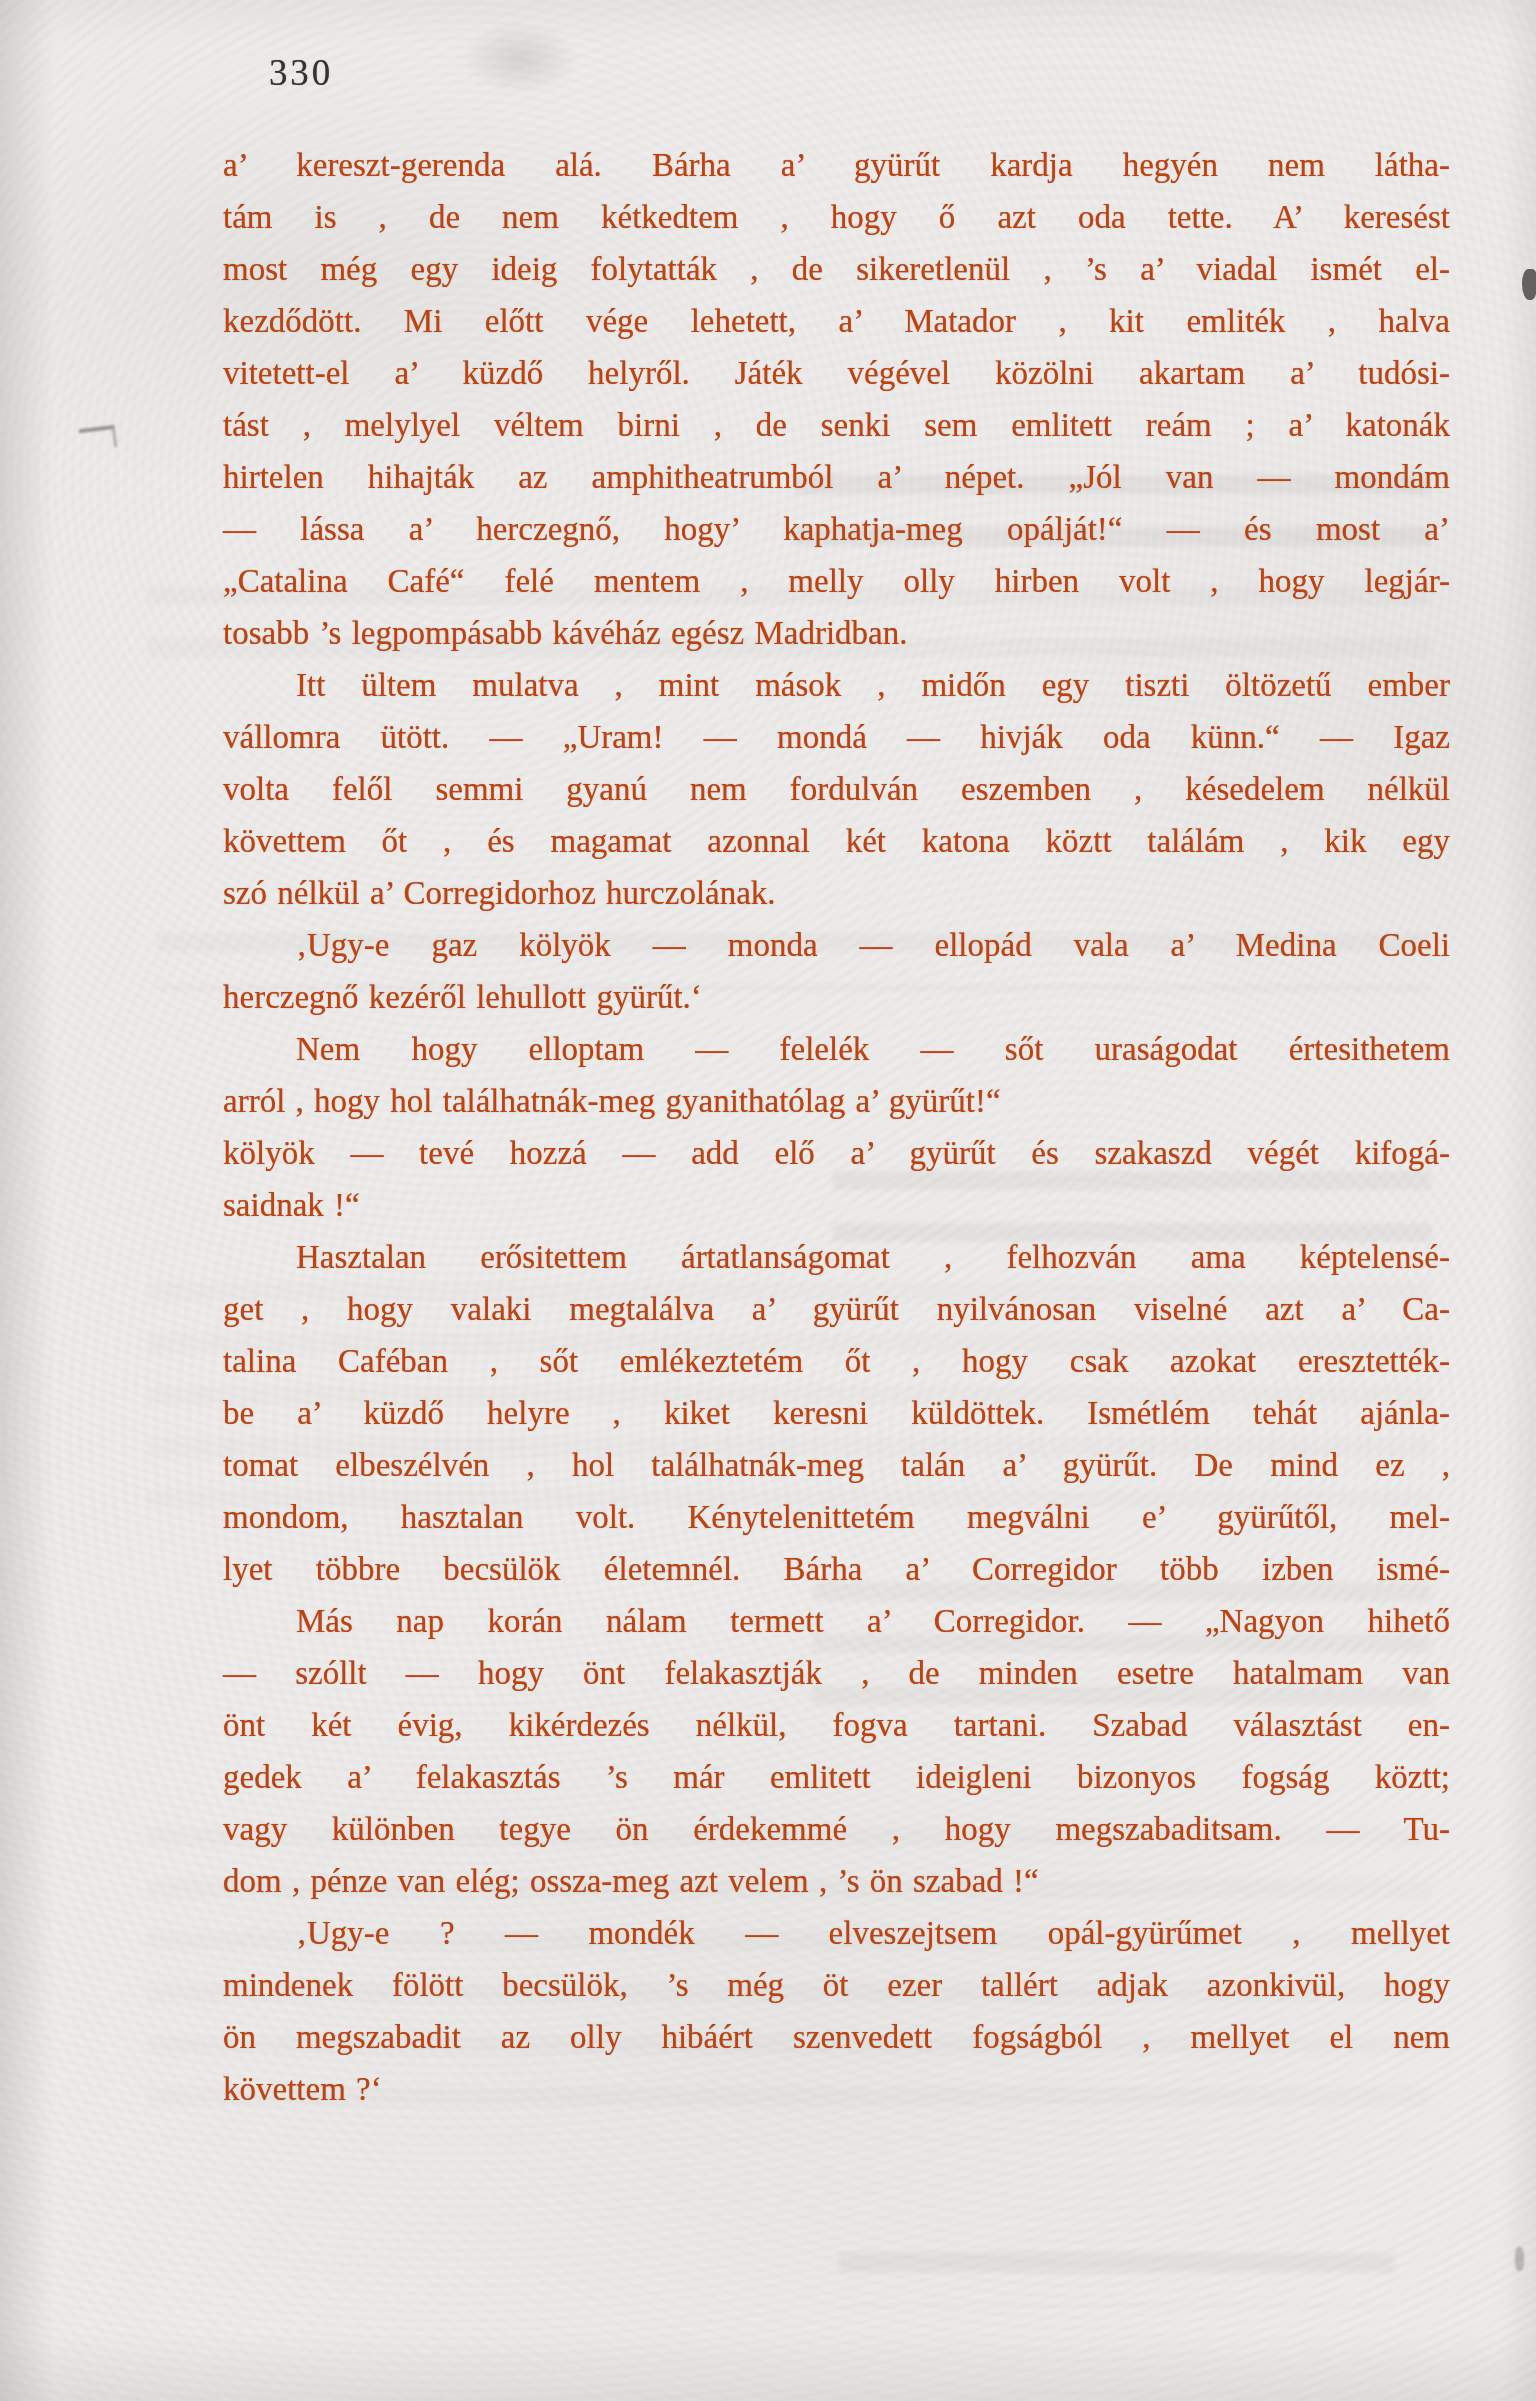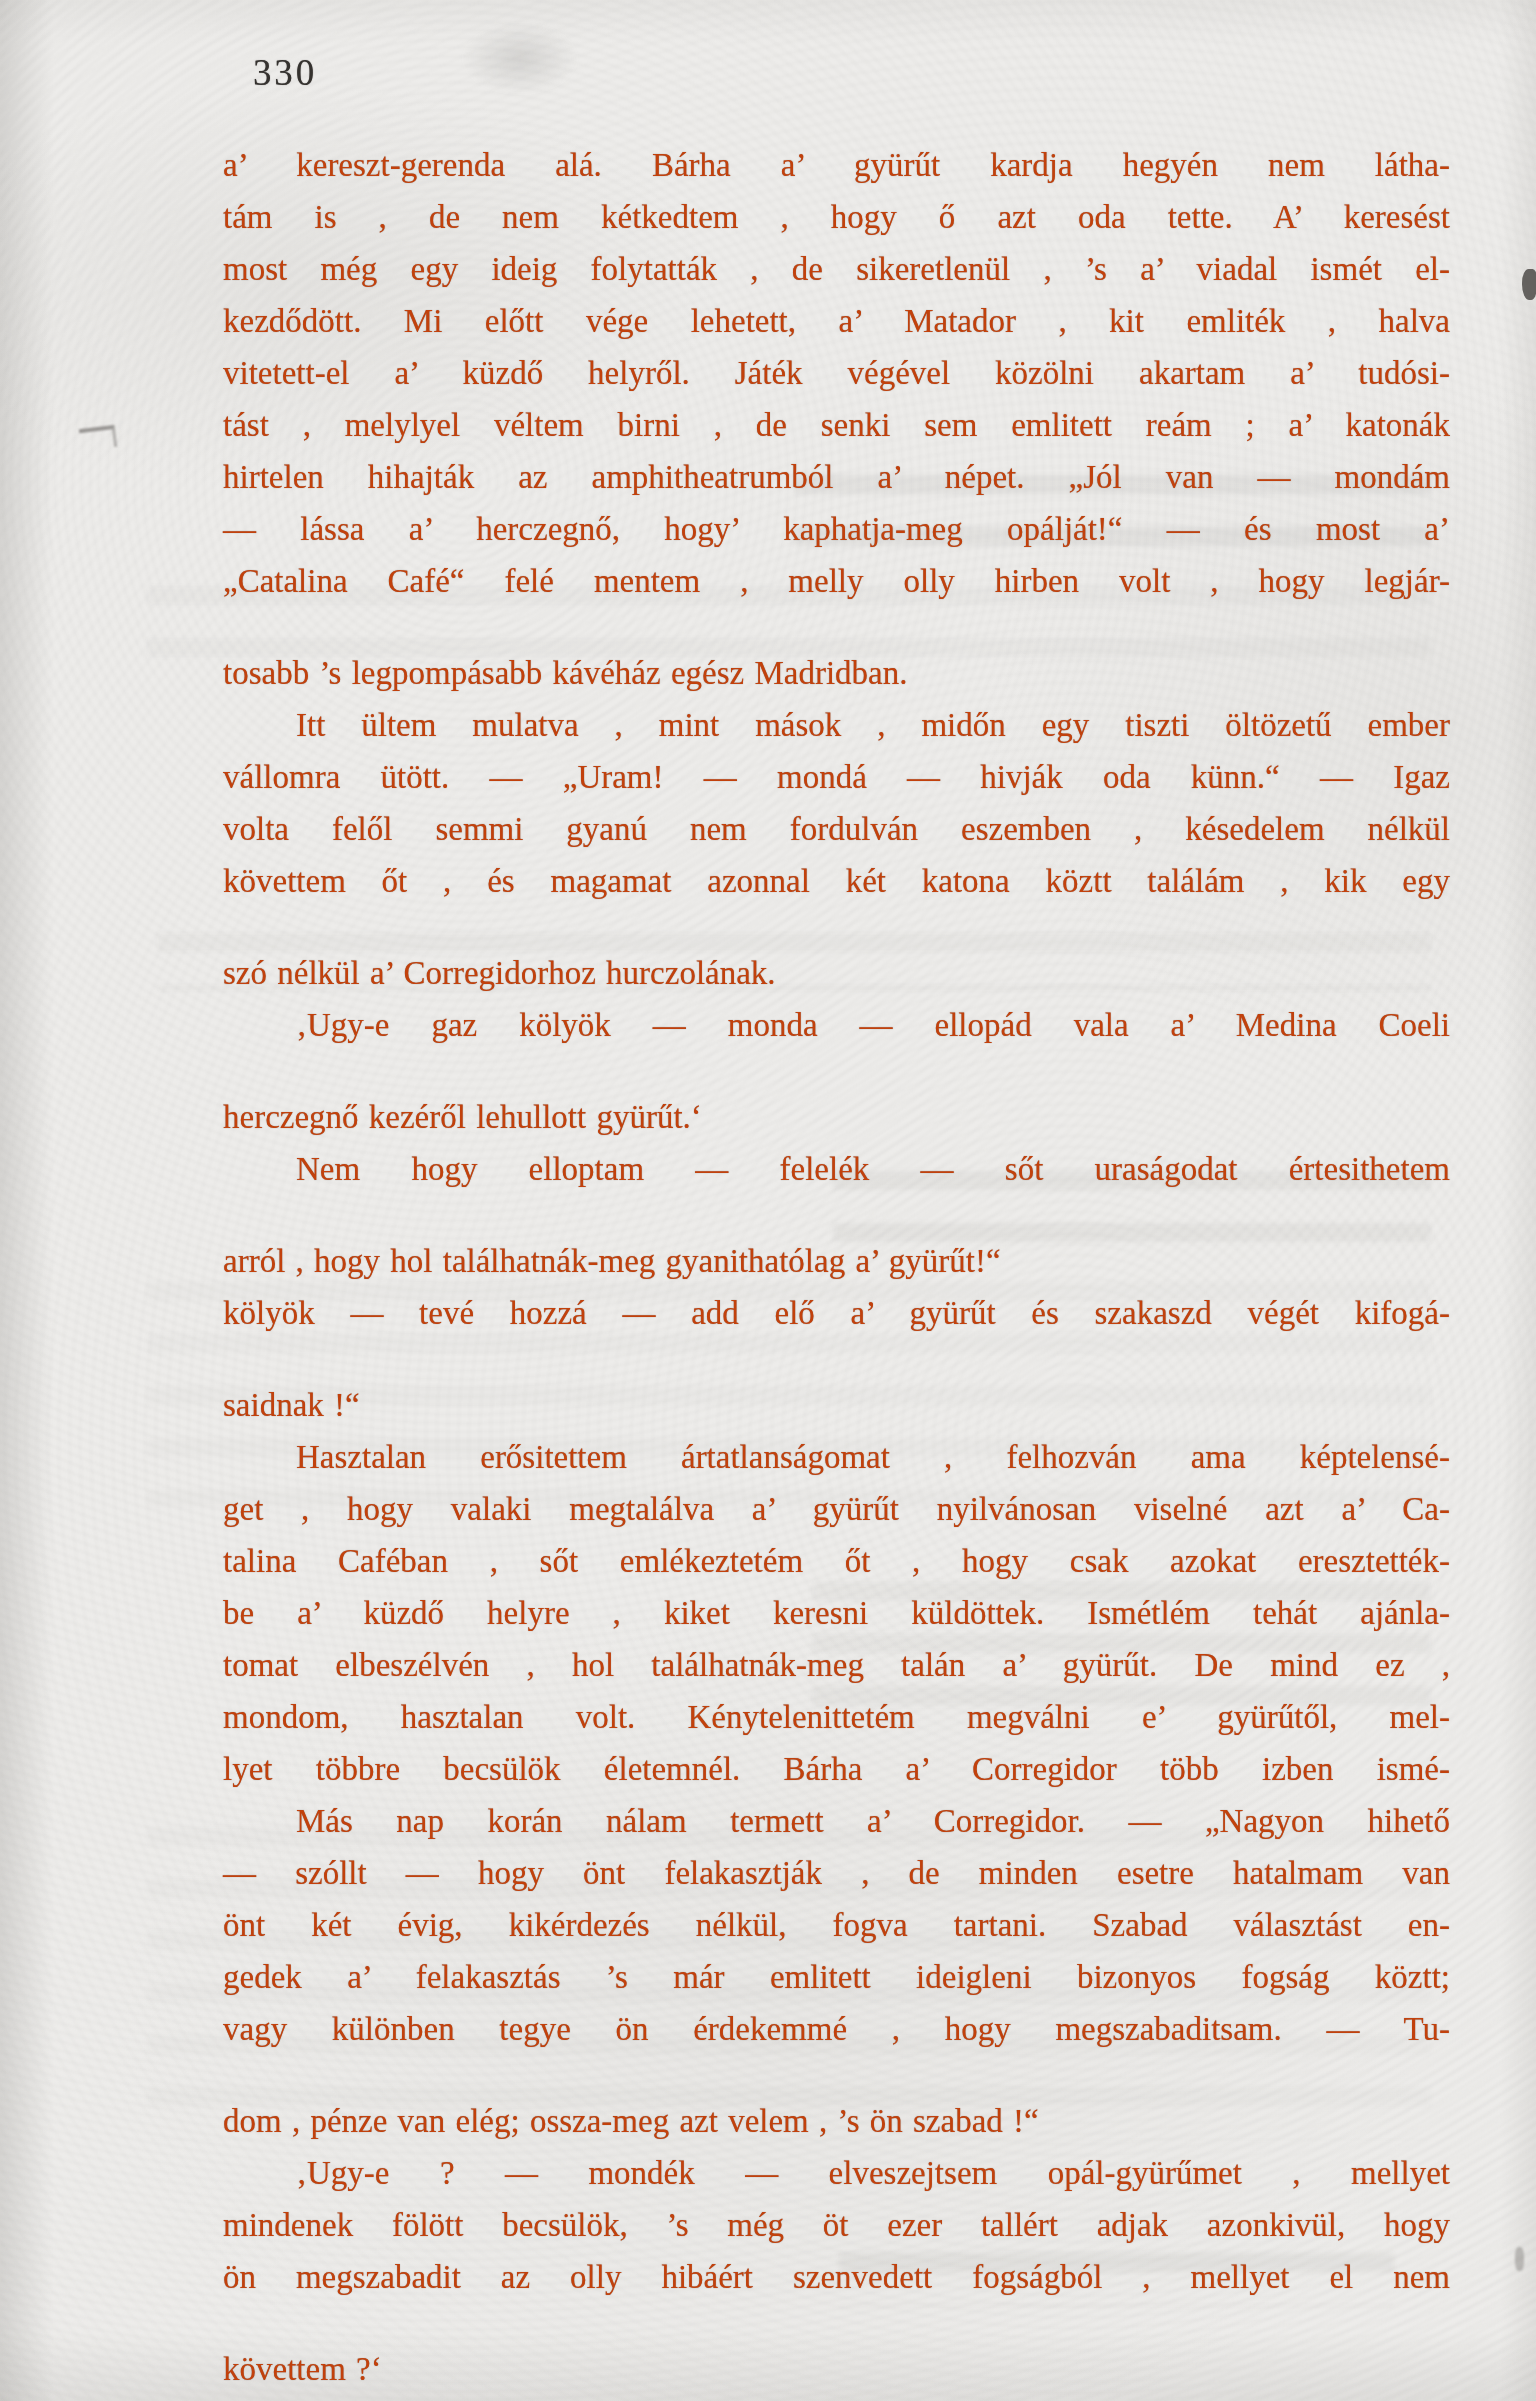--- a/index.html
+++ b/index.html
@@ -31,21 +31,21 @@
   .mottle {
     position: absolute;
     inset: 0;
     background:
       repeating-radial-gradient(circle at 30% 20%, rgba(120,120,118,0.03) 0 2.9px, transparent 2.9px 8.8px),
       repeating-radial-gradient(circle at 70% 60%, rgba(120,120,118,0.025) 0 3.9px, transparent 3.9px 10.8px);
     filter: blur(1px);
   }
   .page-number {
     position: absolute;
-    left: 241px;
+    left: 257px;
     top: 51px;
     width: 88px;
     text-align: center;
     font-size: 37px;
     letter-spacing: 2.9px;
     color: #35322f;
     text-shadow: 0 0 1px rgba(45,42,40,0.55);
   }
   .text-block {
     position: absolute;
@@ -58,21 +58,21 @@
   }
   .line {
     height: 52px;
     line-height: 52px;
     text-align: justify;
     text-align-last: justify;
     white-space: normal;
     word-spacing: 2px;
   }
   .line.indent { padding-left: 73px; }
-  .line.end { text-align-last: left; margin-top: 40px; }
+  .line.end { text-align-last: left; }
   
   .smudge-top {
     position: absolute;
     left: 461px; top: 21.6px;
     width: 118px; height: 73px;
     background: radial-gradient(ellipse at center, rgba(125,124,122,0.22), transparent 70%);
     filter: blur(2px);
   }
   .right-edge-mark {
     position: absolute;

